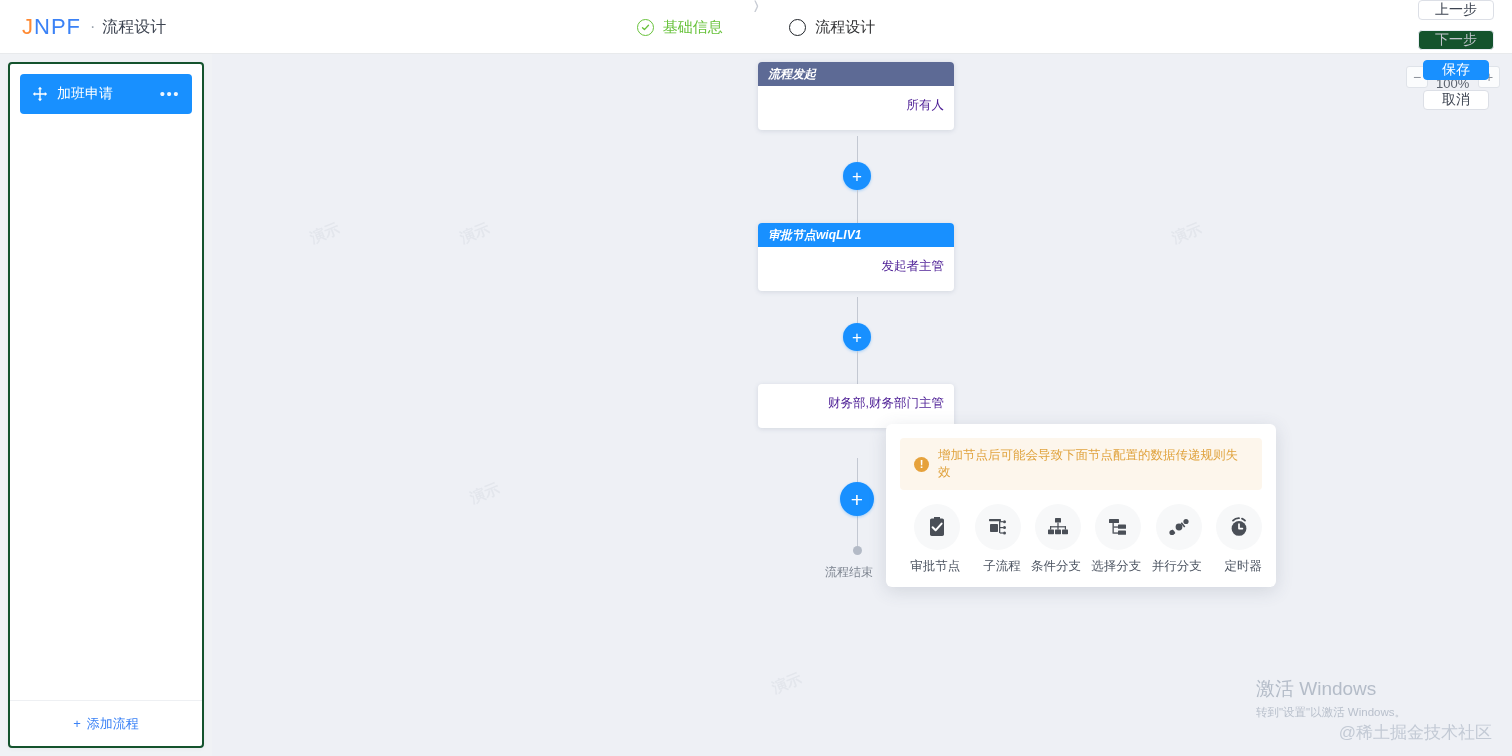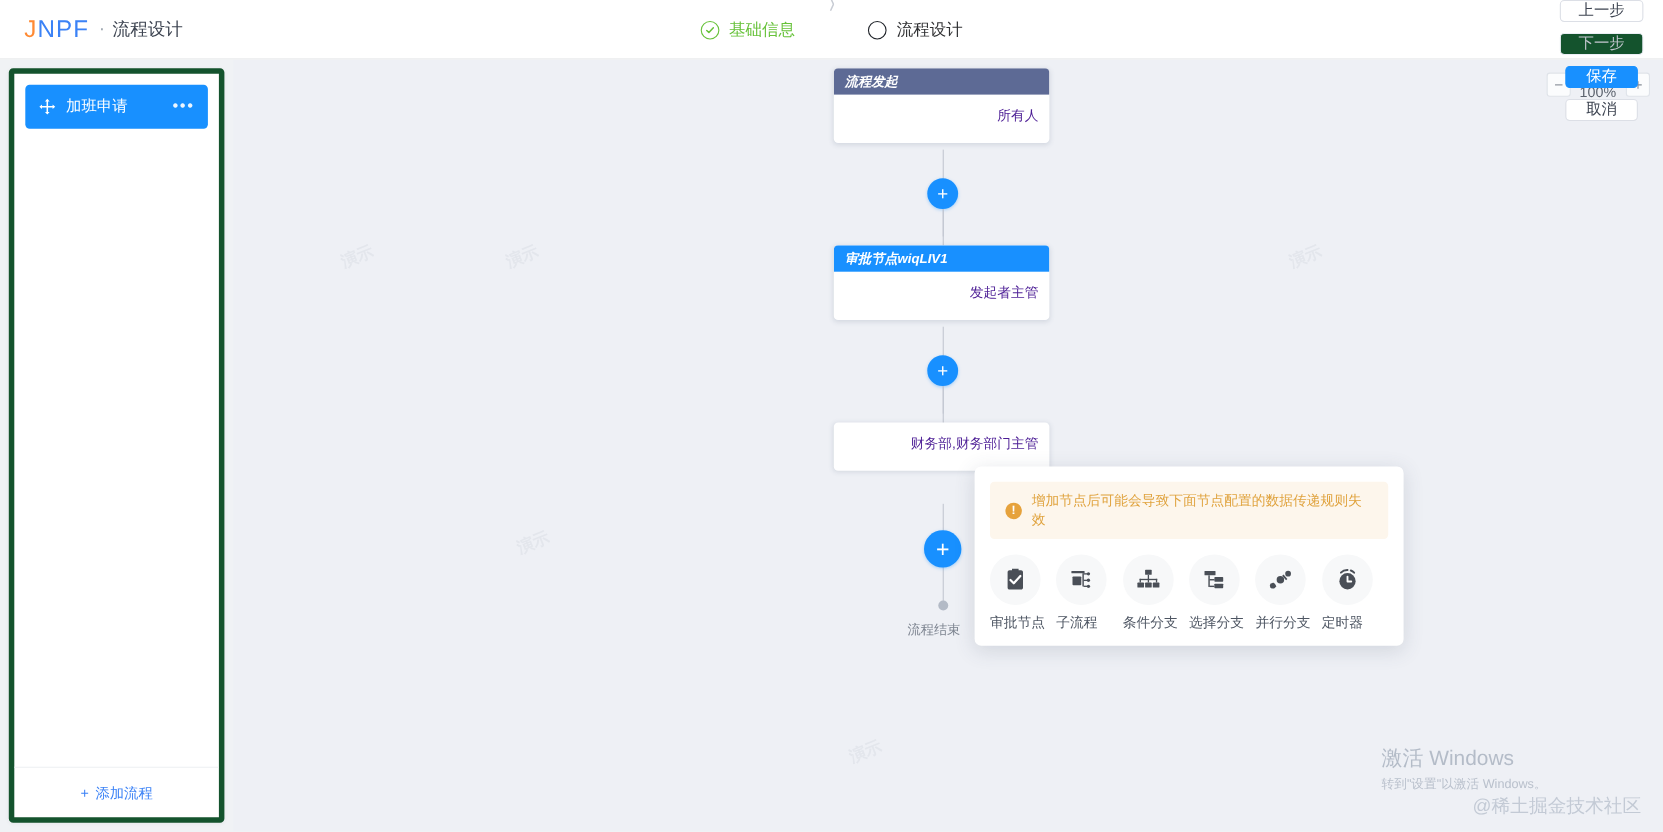--- a/index.html
+++ b/index.html
@@ -64,21 +64,21 @@
     cursor: pointer; font-family: inherit; white-space: nowrap;
   }
   .btn.disabled { color: #c0c4cc; background: #14532d; border-color: #ebeef5; cursor: not-allowed; }
   .btn.primary { background: #1890ff; border-color: #1890ff; color: #fff; }
 
   
   .sidebar {
     position: absolute; left: 8px; top: 62px;
     width: 196px; height: 686px;
     background: #ffffff; border-radius: 4px;
-    border: 5px solid #14532d;
+    border: 2px solid #14532d;
     box-shadow: 0 1px 4px rgba(0,0,0,0.04);
     z-index: 20;
   }
   .sidebar-list { padding: 10px 10px 0 10px; }
   .flow-item {
     height: 40px; border-radius: 4px; background: #1890ff;
     display: flex; align-items: center; padding: 0 12px;
     color: #fff; cursor: pointer;
   }
   .flow-item-icon { width: 16px; height: 16px; margin-right: 9px; flex: 0 0 auto; display:flex; }
@@ -178,21 +178,21 @@
   .warn-icon {
     width: 15px; height: 15px; border-radius: 50%;
     background: #e6a23c; color: #fff; font-size: 11px; font-weight: 700;
     display: flex; align-items: center; justify-content: center;
     flex: 0 0 auto; line-height: 1;
   }
   .popup-warn-text { font-size: 12.5px; color: #e0a33e; }
   .popup-opts { display: flex; gap: 0px; }
   .popup-opt {
     width: 62px; display: flex; flex-direction: column;
-    align-items: flex-start; gap: 8px; cursor: pointer;
+    align-items: flex-end; gap: 8px; cursor: pointer;
   }
   .opt-circle {
     width: 46px; height: 46px; border-radius: 50%;
     background: #f7f8f9;
     display: flex; align-items: center; justify-content: center;
   }
   .opt-label { font-size: 12.5px; color: #4d5562; white-space: nowrap; }
 
   
   .winmark {

